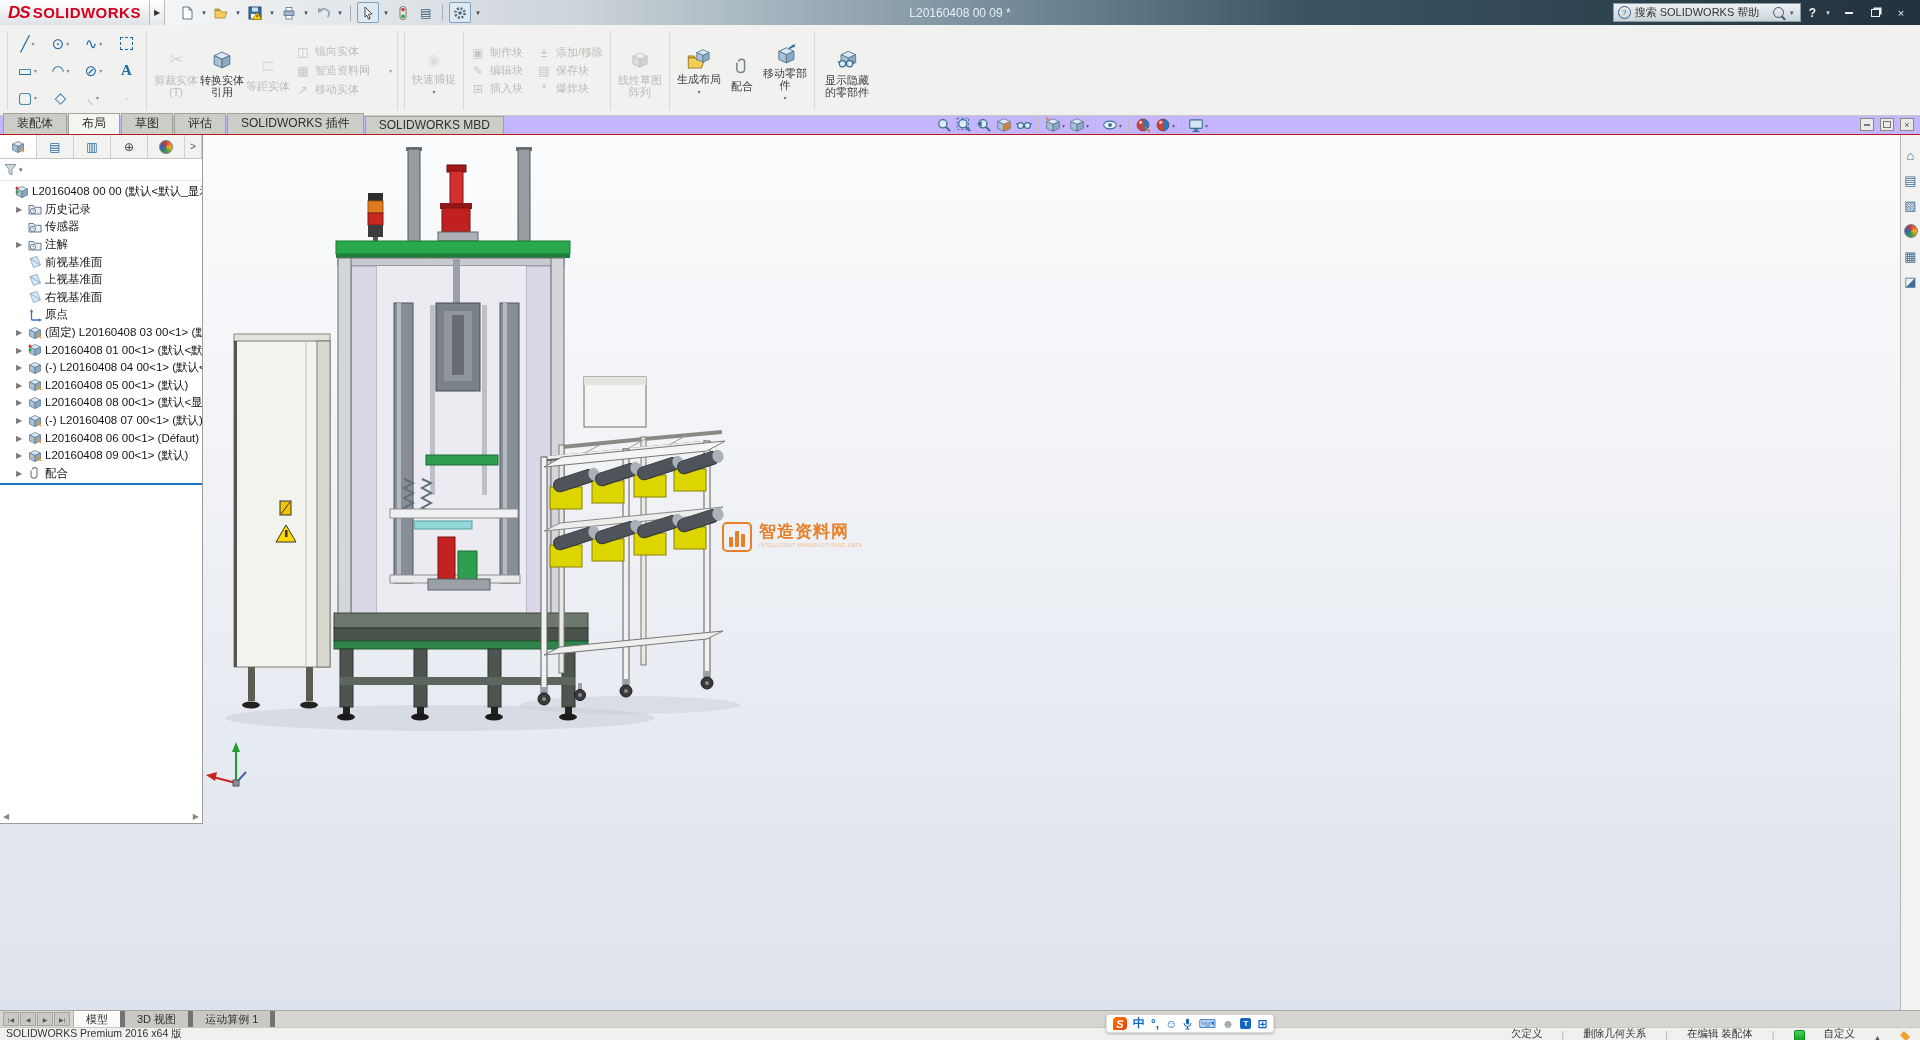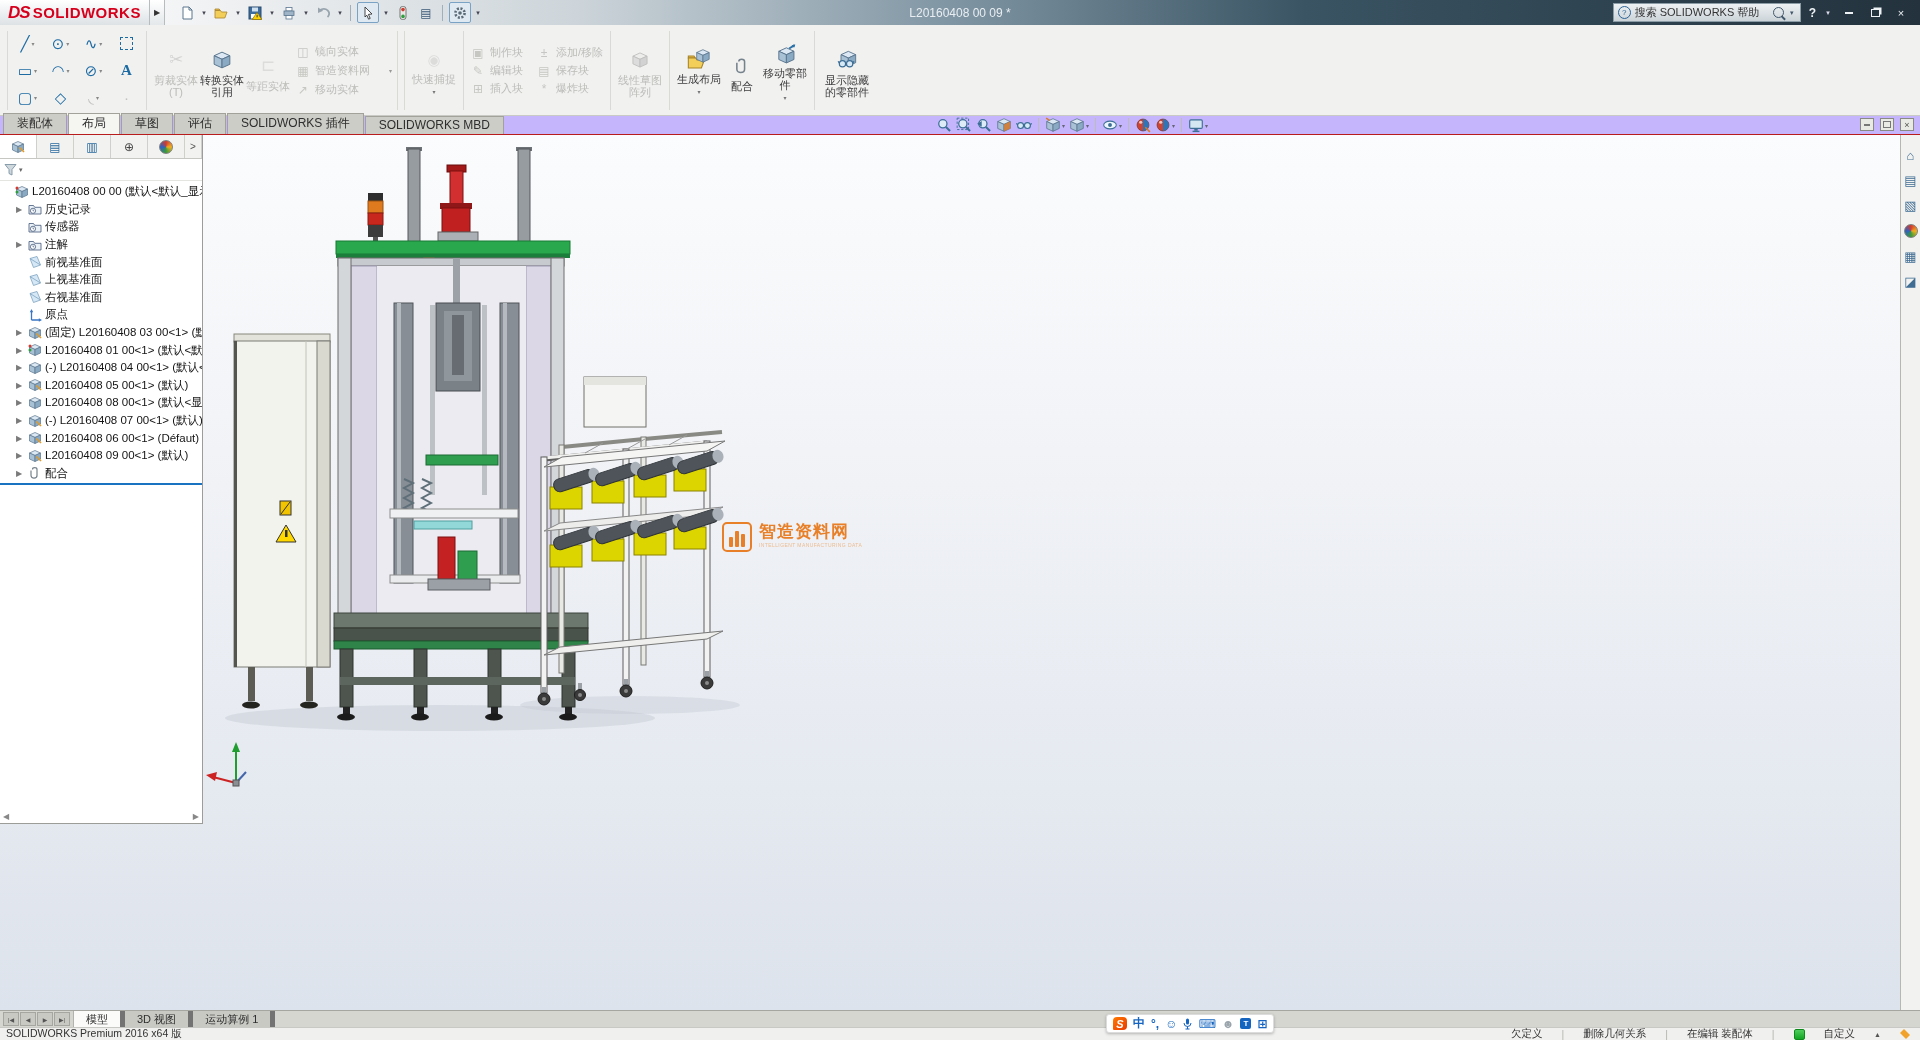--- a/index.html
+++ b/index.html
@@ -92,21 +92,21 @@
 
   
   .bottomtabs{height:16px;flex:0 0 16px;background:#d6d6d1;border-top:1px solid #a6a6a0;display:flex;align-items:stretch;font-size:11px;position:relative}
   .bnav{display:flex;align-items:center;gap:1px;padding:0 3px;border-right:1px solid #b3b3ad}
   .bnav span{width:14px;height:12px;background:#c9c9c4;border:1px solid #a6a6a0;font-size:6px;color:#555;display:flex;align-items:center;justify-content:center}
   .btab{padding:0 12px;display:flex;align-items:center;background:#c9c9c4;border-right:5px solid #737373;color:#2e2e2e}
   .btab.active{background:#fbfbf9}
 
   
   .statusbar{height:12px;flex:0 0 12px;background:#f0f0ee;border-top:1px solid #c8c8c4;display:flex;align-items:center;font-size:10.5px;color:#333;padding:0 6px}
-  .sb-right{margin-left:auto;display:flex;align-items:center;gap:19px;padding-right:4px}
+  .sb-right{margin-left:auto;display:flex;align-items:flex-end;gap:19px;padding-right:4px}
   .sb-sep{color:#b5b5b0}
   .sb-green{width:9px;height:9px;background:linear-gradient(180deg,#4fce5d,#12a522);border-radius:2px;border:1px solid #0c8a1a}
   .sb-caret{font-size:7px;color:#555}
   .sb-tag{width:10px;height:10px;background:#f0a22a;clip-path:polygon(0 40%,40% 0,100% 60%,60% 100%);}
 
   
   .sogou{position:absolute;left:1106px;bottom:7px;height:17px;display:flex;align-items:center;gap:6px;background:#fff;border:1px solid #dcdcdc;border-radius:3px;padding:0 6px;box-shadow:0 1px 3px rgba(0,0,0,.25);z-index:60;font-size:12px}
   .sg-s{color:#fff;background:linear-gradient(135deg,#ff7a00,#e93a00);font-weight:bold;font-size:11px;width:14px;height:13px;border-radius:4px 4px 4px 1px;display:flex;align-items:center;justify-content:center;font-style:italic}
   .sg-b{color:#1565c0;font-weight:bold}
   .sg-g{color:#9aa4ac}

